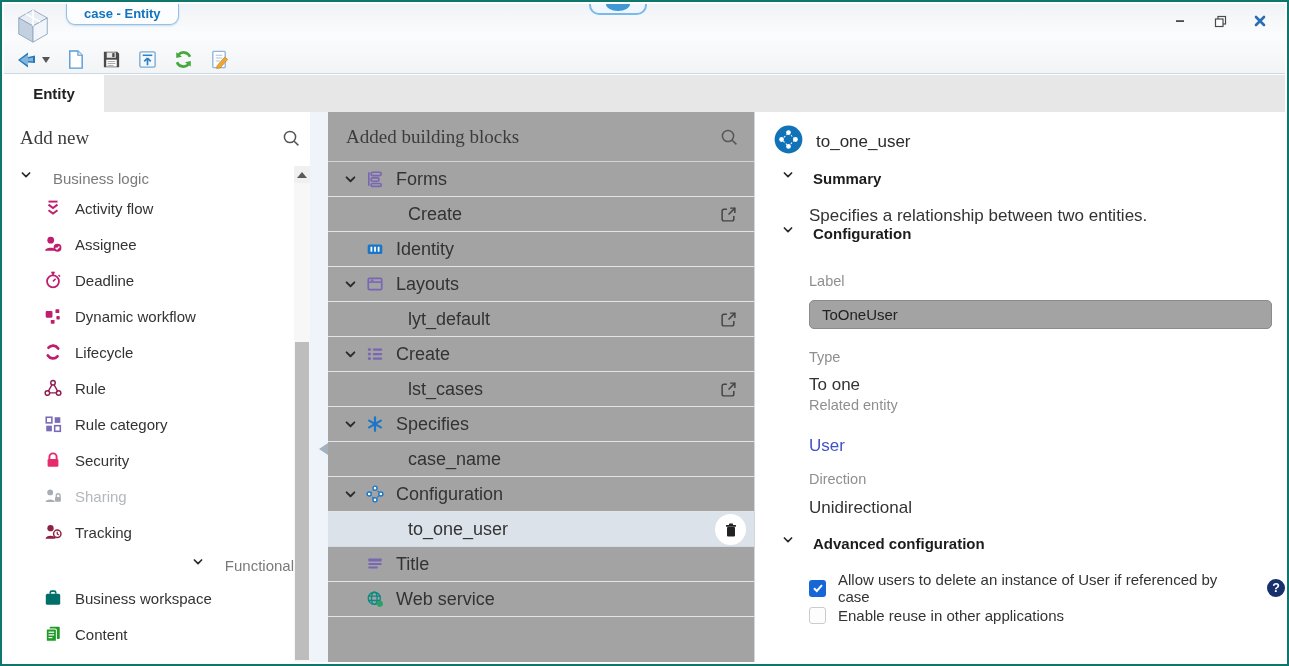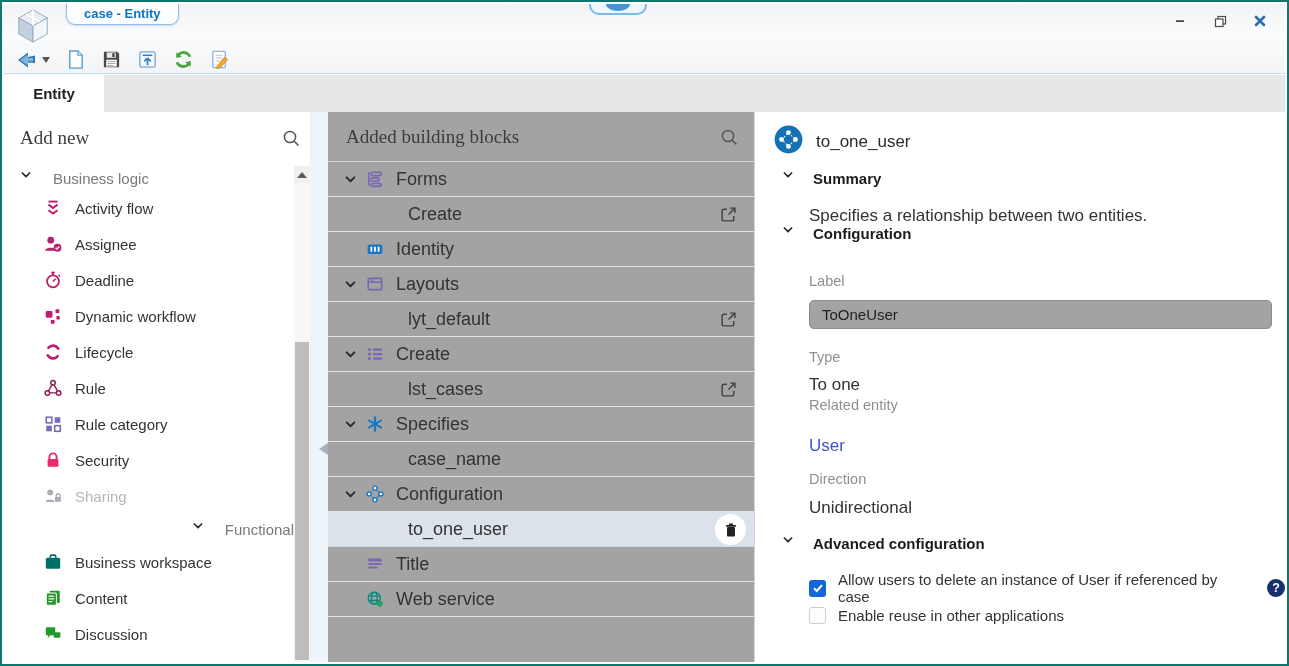--- a/index.html
+++ b/index.html
@@ -302,20 +302,33 @@
                 <g fill="#a8adb3">
                   <circle cx="5.5" cy="4.8" r="2.6"></circle>
                   <path d="M1.4 13.4 C1.4 10.3 9.6 10.3 9.6 13.4 Z"></path>
                   <rect x="9.8" y="8.8" width="5.2" height="4.2" rx="0.8"></rect>
                 </g>
                 <path d="M10.9 8.8 V7.7 a1.7 1.7 0 0 1 3.4 0 v1.1" fill="none" stroke="#a8adb3" stroke-width="1.2"></path>
               </svg>
           </span>
           <span>Sharing</span>
         </div>
+        <div class="item-row">
+          <span class="i18">
+            <svg viewBox="0 0 16 16" width="18" height="18">
+                <g fill="#8e2140">
+                  <circle cx="5.8" cy="4.6" r="2.8"></circle>
+                  <path d="M1.4 14 C1.4 10.5 10.2 10.5 10.2 14 Z"></path>
+                </g>
+                <circle cx="11.8" cy="9.6" r="3.3" fill="#fff" stroke="#8e2140" stroke-width="1.3"></circle>
+                <path d="M11.8 7.8 v1.9 l1.4 0.9" fill="none" stroke="#8e2140" stroke-width="1.1"></path>
+              </svg>
+          </span>
+          <span>Tracking</span>
+        </div>
 
         <div class="group-row functional">
           <span class="i18" style="width:13px;flex-basis:13px">
             <svg viewBox="0 0 12 12" width="12" height="12">
                 <path d="M2.4 4 L6 7.6 L9.6 4" fill="none" stroke="#2b2b2b" stroke-width="1.7" stroke-linecap="round" stroke-linejoin="round"></path>
               </svg>
           </span>
           <span>Functional</span>
         </div>
 

